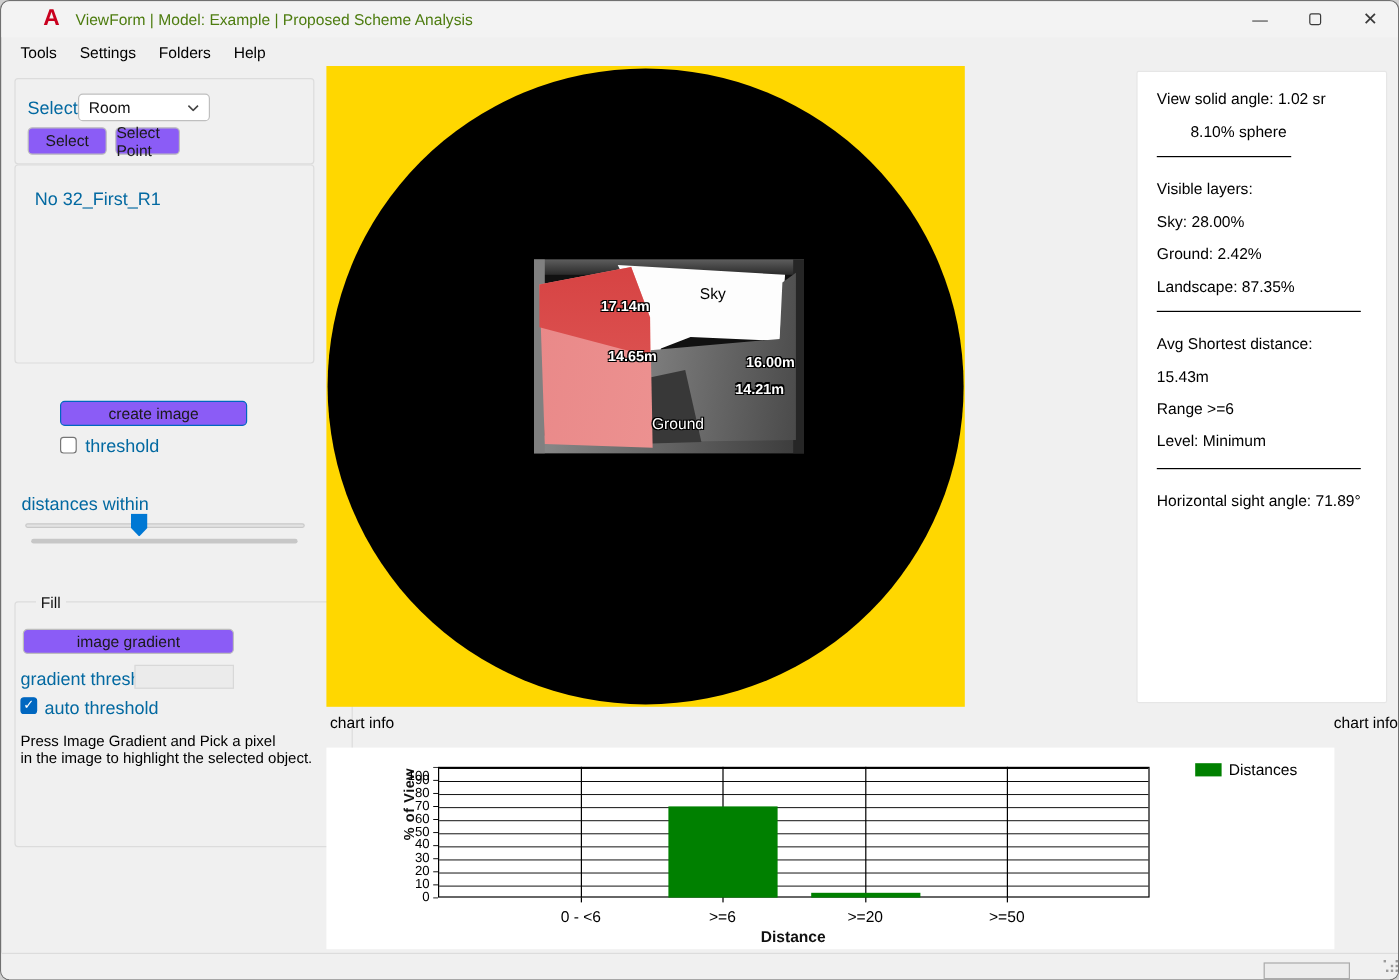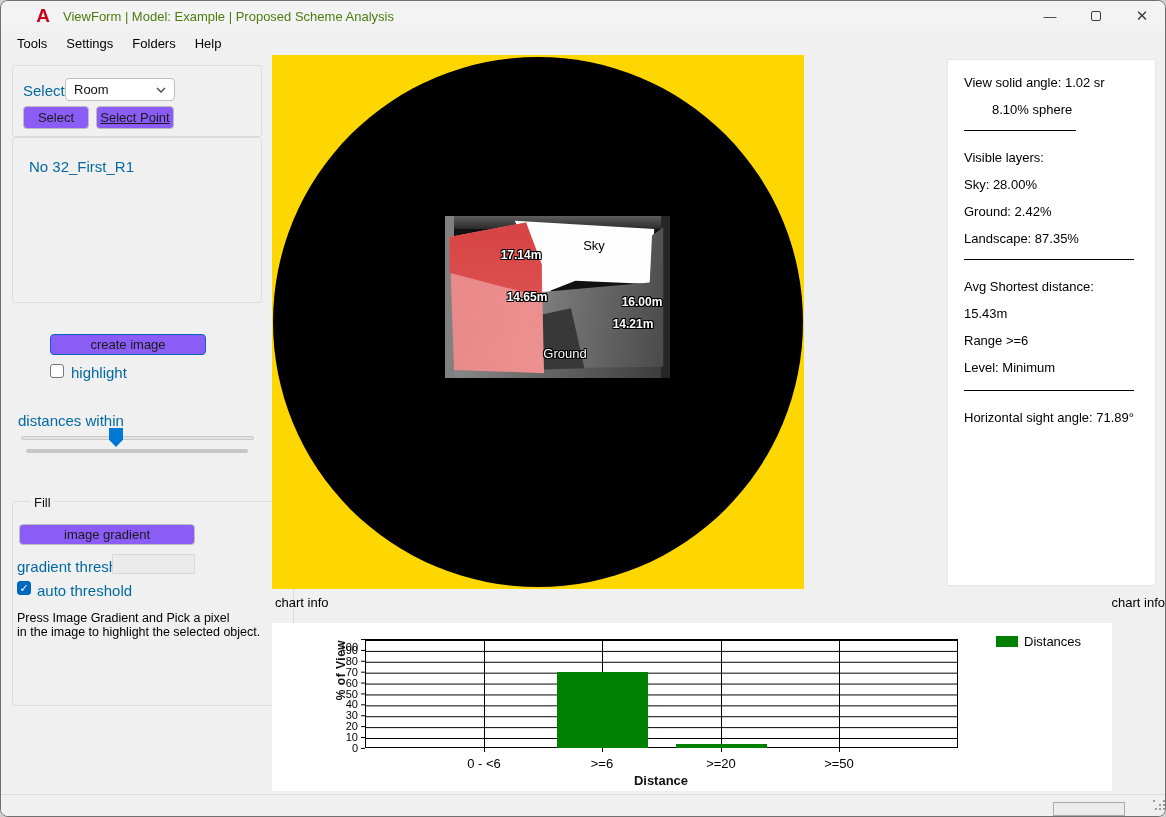--- a/index.html
+++ b/index.html
@@ -107,29 +107,29 @@
 
   <div class="groupbox abs" style="left:11px; top:64px; width:250px; height:72px;"></div>
   <span class="lbl abs" style="left:22px; top:81px;">Select:</span>
   <div class="dropdown abs" style="left:64px; top:77px; width:110px; height:23px;">
     <span>Room</span>
     <svg width="10" height="6" viewBox="0 0 10 6">
         <polyline points="1,1 5,5 9,1" fill="none" stroke="#444" stroke-width="1.3"></polyline>
       </svg>
   </div>
   <div class="btn abs" style="left:22px; top:105px; width:66px; height:23px;">Select</div>
-  <div class="btn abs" style="left:95px; top:105px; width:78px; height:23px;text-decoration:underline;">Select Point</div>
+  <div class="btn abs" style="left:95px; top:105px; width:54px; height:23px;">Select Point</div>
 
   <div class="groupbox abs" style="left:11px; top:136px; width:250px; height:166px;">
     <span class="lbl abs" style="left:16px; top:20px;">No 32_First_R1</span>
   </div>
 
   <div class="btn blue abs" style="left:49px; top:333px; width:156px; height:21px;">create image</div>
   <span class="checkbox abs" style="left:49px; top:363px;"></span>
-  <span class="lbl abs" style="left:70px; top:363px;">highlight</span>
+  <span class="lbl abs" style="left:70px; top:363px;">threshold</span>
 
   <span class="lbl abs" style="left:17px; top:411px;">distances within</span>
   <div class="slider-track abs" style="left:20px; top:435px; width:233px;"></div>
   <div class="slider-thumb abs" style="left:108px; top:427px;"></div>
   <div class="track2 abs" style="left:25px; top:448px; width:222px;"></div>
 
   <div class="groupbox abs" style="left:11px; top:500px; width:282px; height:205px;">
     <span class="fill-legend">Fill</span>
     <div class="btn" style="position:absolute; left:6px; top:22px; width:176px; height:21px;">image gradient</div>
     <span class="lbl" style="position:absolute; left:4px; top:56px;">gradient threshold</span>

